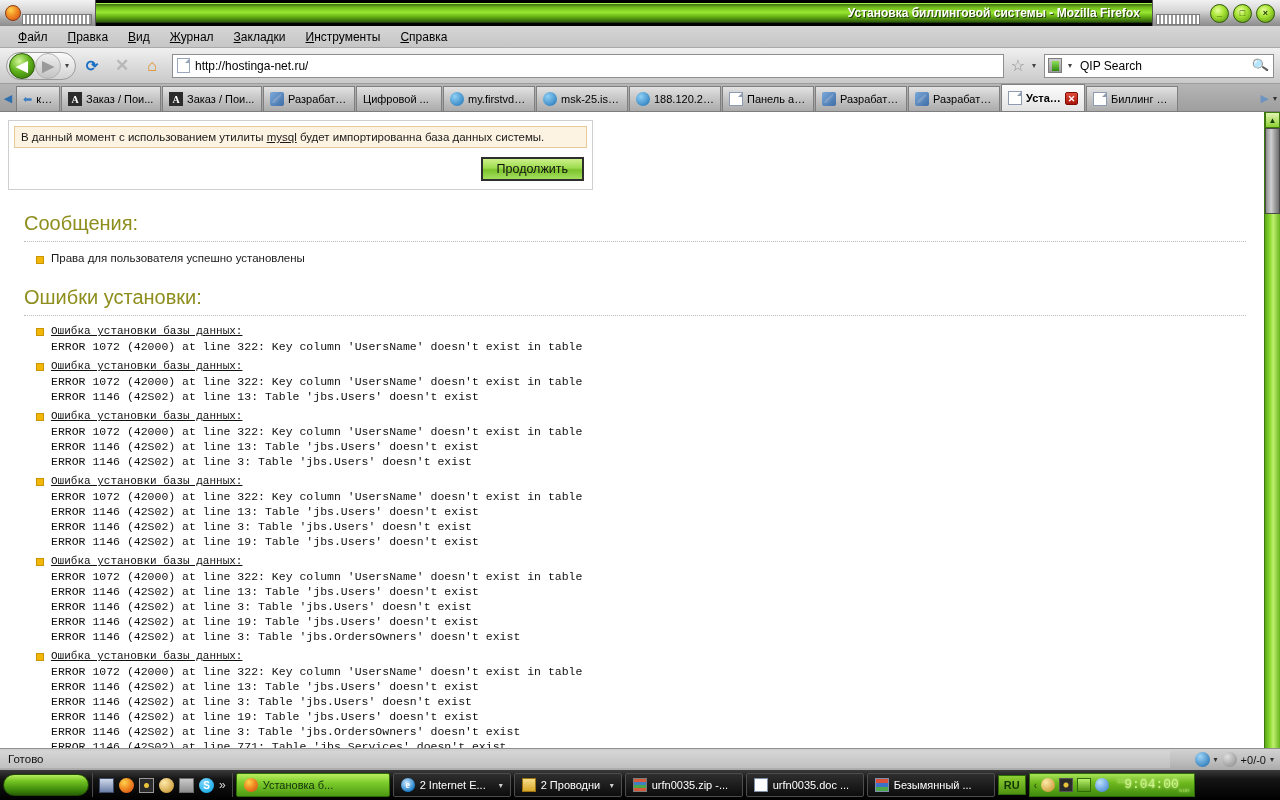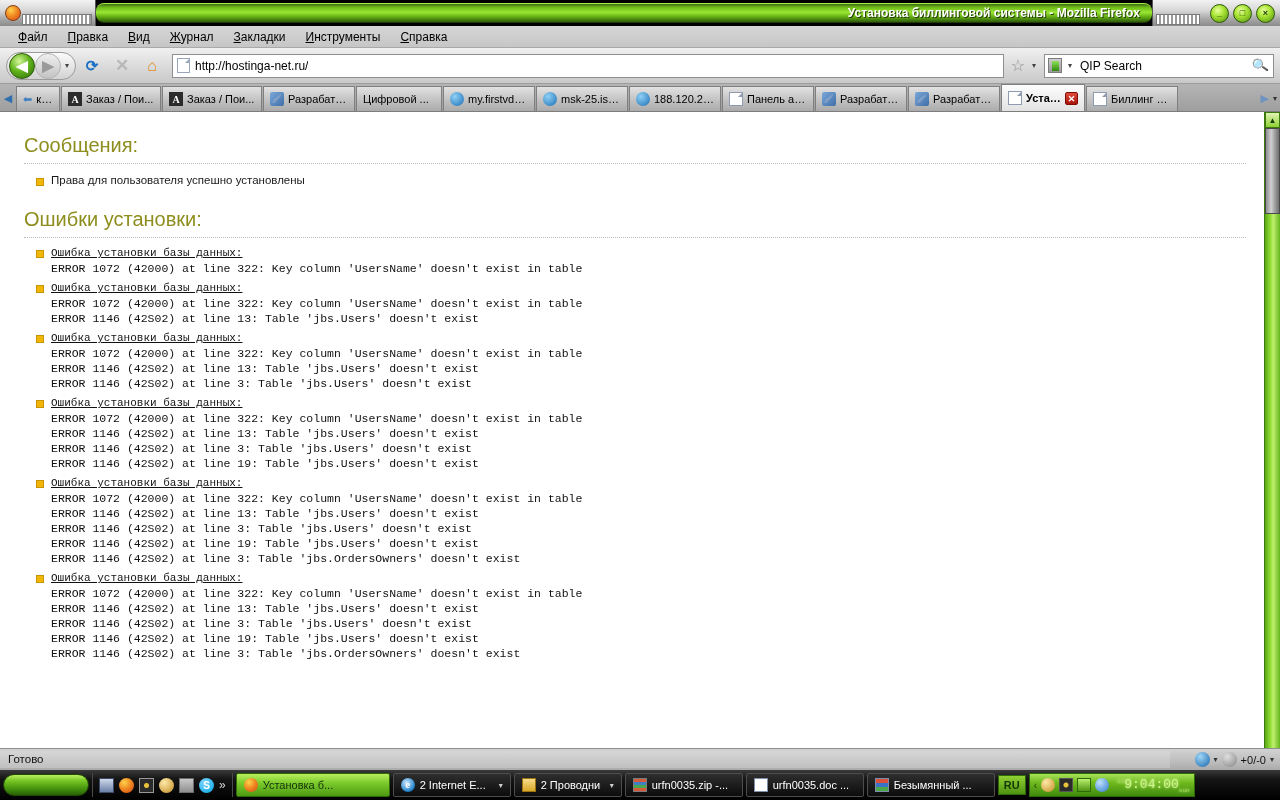--- a/index.html
+++ b/index.html
@@ -34,21 +34,20 @@
     background: repeating-linear-gradient(to right,
       #ffffff 0px, #ffffff 2px, #9a9a9a 2px, #9a9a9a 4px);
     border: 1px solid #7a7a7a;
   }
   .tb-bar {
     flex: 1 1 auto; height: 20px; margin: 2px 0;
     background: linear-gradient(to bottom, #3b6b10 0%, #6fb81a 18%, #9ae632 46%, #63ad14 72%, #2f5c0c 100%);
     display: flex; align-items: center; justify-content: flex-end;
     border-top: 1px solid #a6ee4a;
     border-bottom: 1px solid #1f3c07;
-    border-radius: 8px;
   }
   #title-text {
     color: #ffffff; font-size: 12px; font-weight: bold;
     padding-right: 12px; white-space: nowrap;
     text-shadow: 1px 1px 0 #234006;
   }
   .tb-right-cap {
     flex: 0 0 128px; width: 128px; height: 26px;
     background: linear-gradient(to bottom, #f2f2f2 0%, #d8d8d8 40%, #a8a8a8 72%, #8c8c8c 100%);
     border-left: 1px solid #555;
@@ -493,20 +492,28 @@
       </div>
     </div>
   <div class="tab-scroll-r">
     <span class="tsr-arrow">▶</span>
     <span class="tsr-caret">▾</span>
   </div>
 </div>
 
 <div id="content">
 
+  <div id="notice-box">
+    <div id="notice-text">
+      <span>В данный момент с использованием утилиты </span><u>mysql</u><span> будет импортированна база данных системы.</span>
+    </div>
+    <div class="btn-row">
+      <button id="continue-btn">Продолжить</button>
+    </div>
+  </div>
 
   <div class="sect-head">Сообщения:</div>
   <div class="divider"></div>
   <div class="msg-list" id="msg-list">
       <div class="msg-item">
         <span class="bullet"></span>
         <span>Права для пользователя успешно установлены</span>
       </div>
     </div>
 
@@ -560,20 +567,21 @@
       </div>
       <div class="err-block">
         <span class="bullet"></span>
         <div class="err-body">
           <span class="err-title">Ошибка установки базы данных:</span>
           <span class="err-line">ERROR 1072 (42000) at line 322: Key column 'UsersName' doesn't exist in table</span>
           <span class="err-line">ERROR 1146 (42S02) at line 13: Table 'jbs.Users' doesn't exist</span>
           <span class="err-line">ERROR 1146 (42S02) at line 3: Table 'jbs.Users' doesn't exist</span>
           <span class="err-line">ERROR 1146 (42S02) at line 19: Table 'jbs.Users' doesn't exist</span>
           <span class="err-line">ERROR 1146 (42S02) at line 3: Table 'jbs.OrdersOwners' doesn't exist</span>
+          <span class="err-line">ERROR 1146 (42S02) at line 771: Table 'jbs.Services' doesn't exist</span>
         </div>
       </div>
     </div>
 
 </div>
 
 <div id="vscroll">
   <div class="sb-btn">▲</div>
   <div class="sb-thumb"></div>
 </div>

